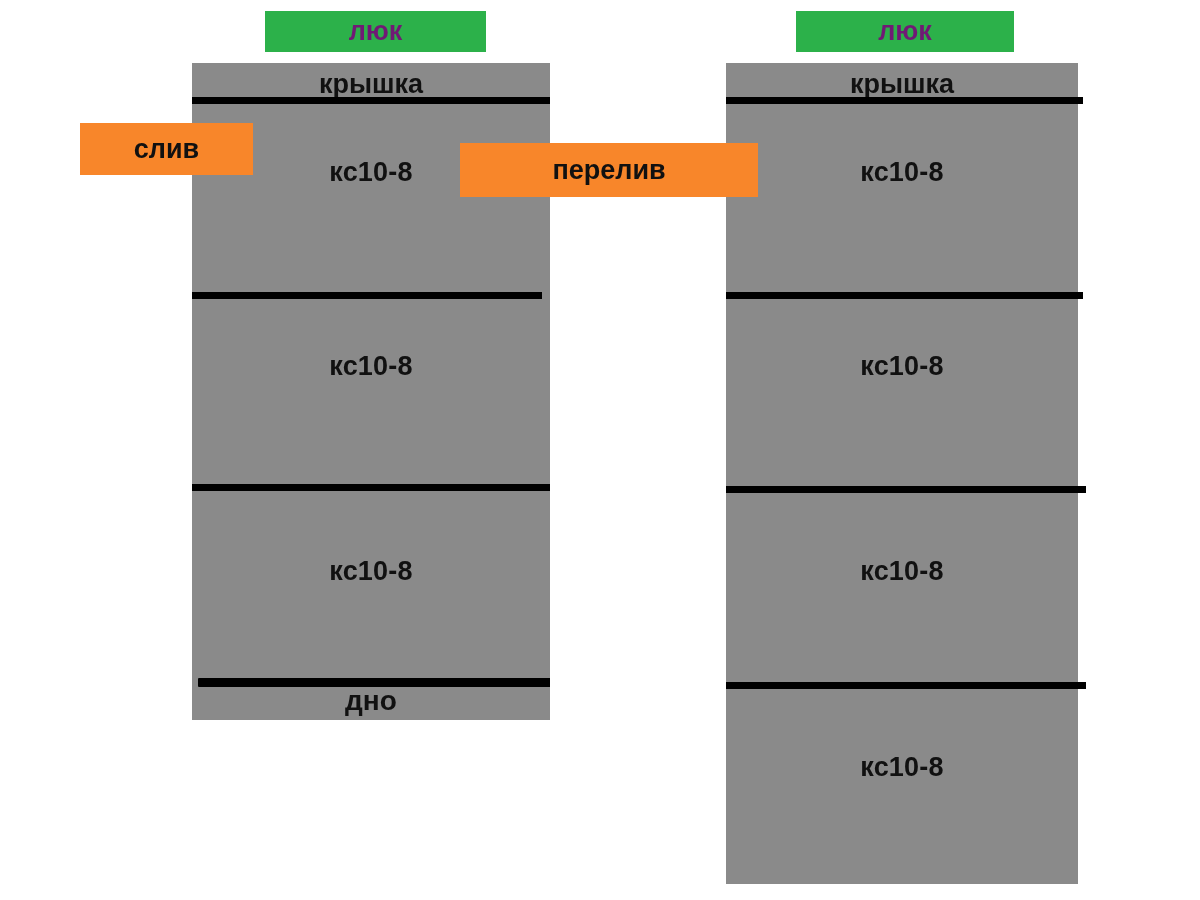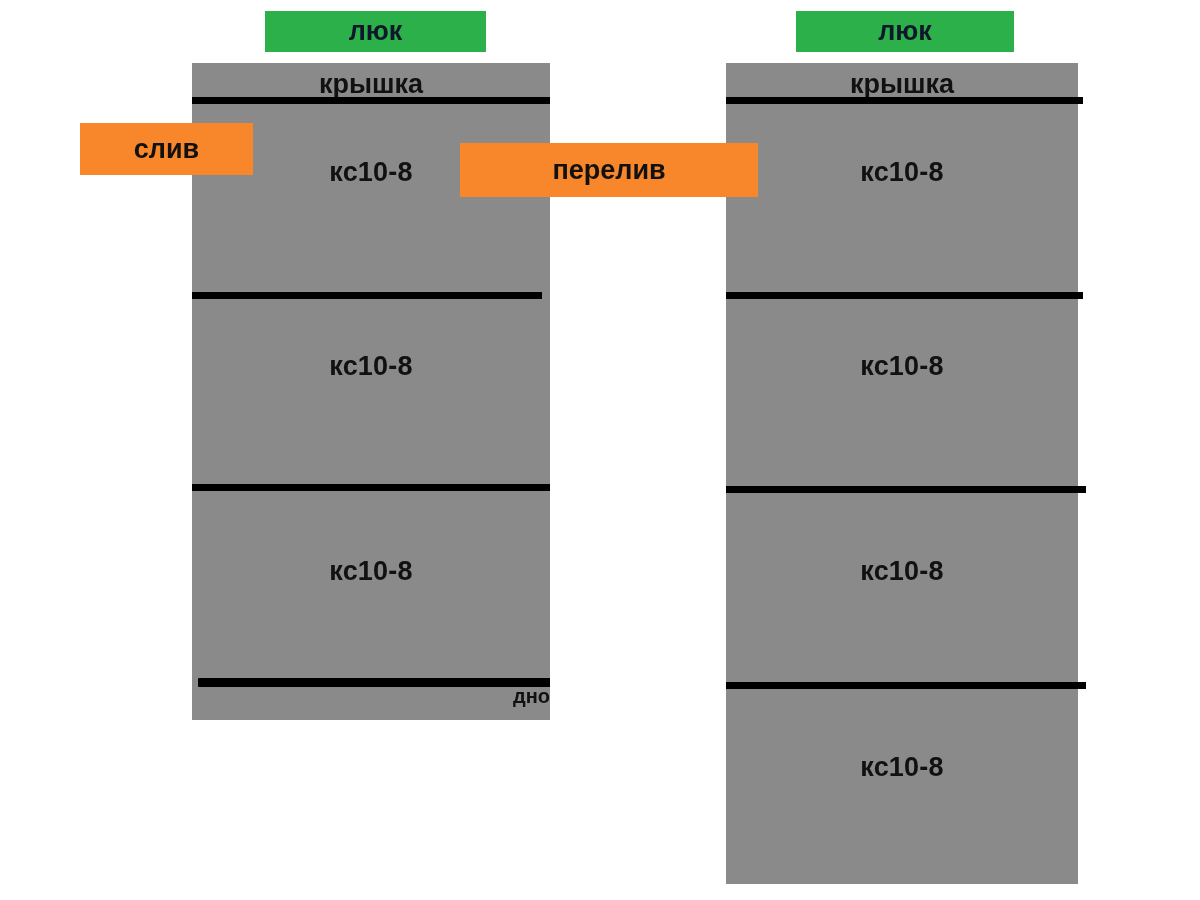--- a/index.html
+++ b/index.html
@@ -58,23 +58,23 @@
     text-align: center;
     color: #111111;
     font-size: 27px;
     font-weight: 700;
     white-space: nowrap;
   }
   .bottom-label {
     position: absolute;
     width: 100%;
     left: 0;
-    text-align: right;
-    color: #111111;
-    font-size: 20px;
+    text-align: center;
+    color: #111111;
+    font-size: 28px;
     font-weight: 700;
     white-space: nowrap;
   }
 
   
   .joint {
     position: absolute;
     height: 7px;
     background: #000000;
   }
@@ -85,21 +85,21 @@
     border-radius: 1px;
   }
 
   
   .hatch {
     position: absolute;
     background: #2cb14a;
     display: flex;
     align-items: center;
     justify-content: center;
-    color: #0f172a;
+    color: #701a75;
     font-size: 27px;
     font-weight: 700;
   }
   .hatch-left  { left: 265px; top: 11px; width: 221px; height: 41px; }
   .hatch-right { left: 796px; top: 11px; width: 218px; height: 41px; }
 
   
   .pipe {
     position: absolute;
     background: #f8862a;

